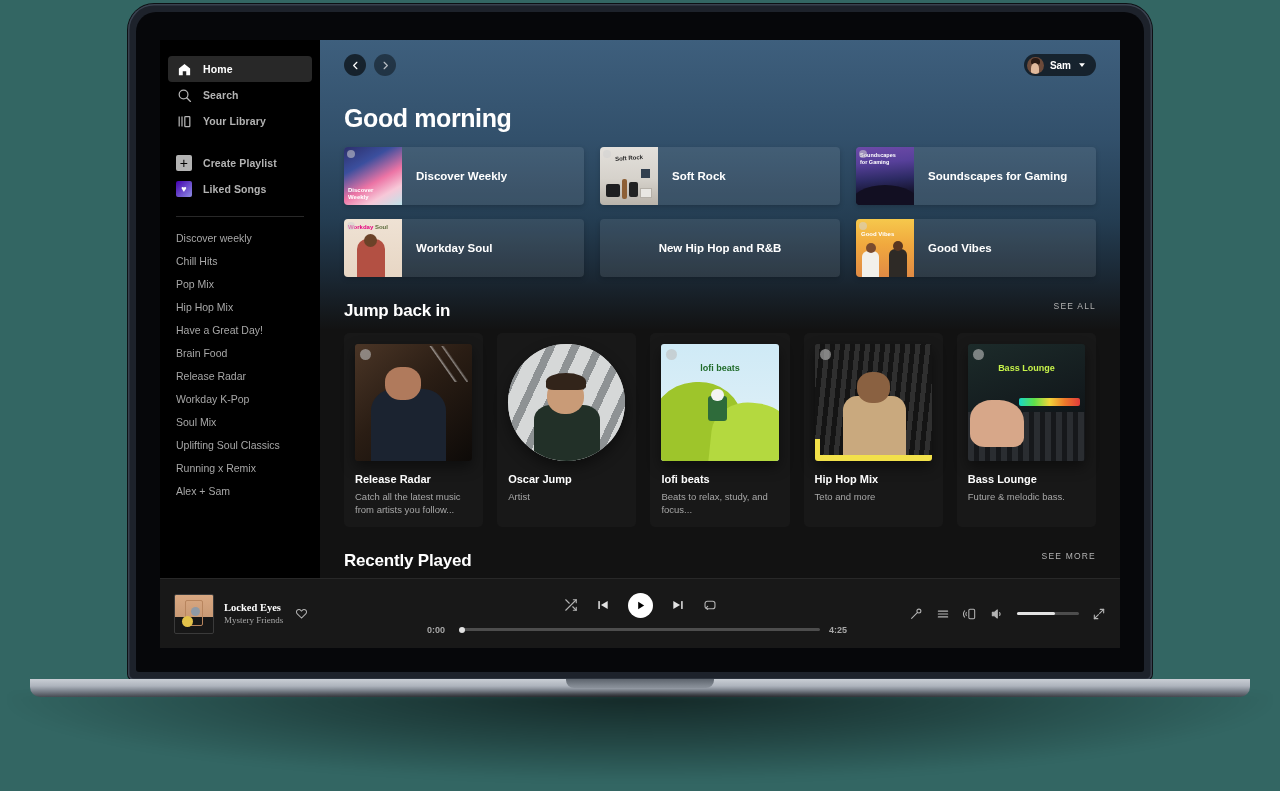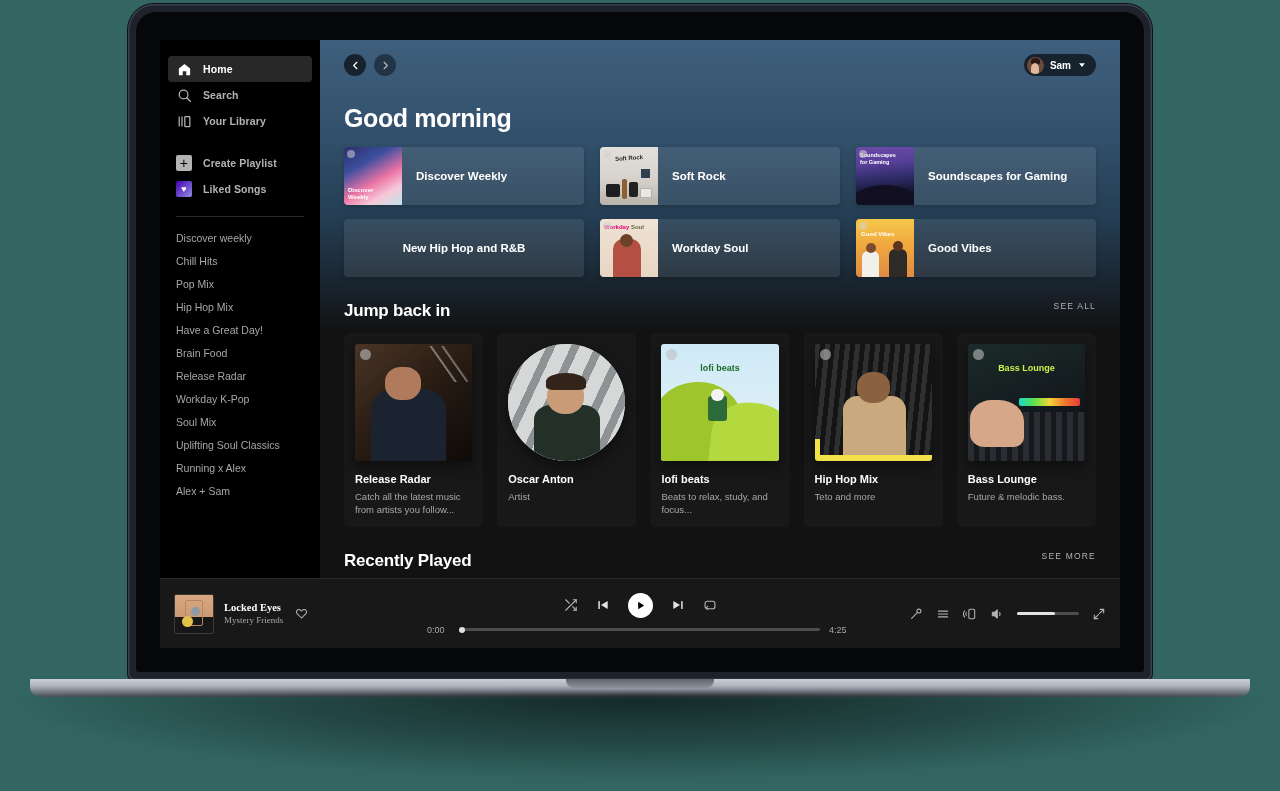--- a/index.html
+++ b/index.html
@@ -226,21 +226,21 @@
   .np-title { color: #fff; font-size: 10.5px; font-weight: bold; white-space: nowrap; }
   .np-artist { color: #a7a7a7; font-size: 9px; white-space: nowrap; margin-top: 2px; }
   .np-like { margin-left: 2px; }
 
   .player-center { position: absolute; left: 0; right: 0; display: flex; flex-direction: column; align-items: center; gap: 7px; pointer-events: none; }
   .player-center > * { pointer-events: auto; }
   .controls { display: flex; align-items: center; gap: 18px; }
   .ctrl { display: flex; align-items: center; justify-content: center; }
   .play-btn { width: 25px; height: 25px; border-radius: 50%; background: #fff; display: flex; align-items: center; justify-content: center; }
   .progress-row { display: flex; align-items: center; gap: 9px; }
-  .time { color: #a7a7a7; font-size: 9px; min-width: 24px; }
+  .time { color: #a7a7a7; font-size: 9px; min-width: 24px; font-weight: bold; }
   .bar-wrap { width: 360px; height: 4px; display: flex; align-items: center; }
   .bar-track { width: 100%; height: 3px; background: #4d4d4d; border-radius: 2px; position: relative; }
   .bar-dot { position: absolute; left: 0; top: 50%; transform: translate(-1px,-50%); width: 6px; height: 6px; border-radius: 50%; background: #e2e2e2; }
 
   .player-right { margin-left: auto; display: flex; align-items: center; gap: 13px; z-index: 2; }
   .vol-track { width: 62px; height: 3px; background: #4d4d4d; border-radius: 2px; position: relative; }
   .vol-fill { position: absolute; left: 0; top: 0; height: 100%; width: 62%; background: #e2e2e2; border-radius: 2px; }
 
   svg { display: block; }
 </style>
@@ -310,21 +310,21 @@
           <div class="playlist-item">Discover weekly</div>
           <div class="playlist-item">Chill Hits</div>
           <div class="playlist-item">Pop Mix</div>
           <div class="playlist-item">Hip Hop Mix</div>
           <div class="playlist-item">Have a Great Day!</div>
           <div class="playlist-item">Brain Food</div>
           <div class="playlist-item">Release Radar</div>
           <div class="playlist-item">Workday K-Pop</div>
           <div class="playlist-item">Soul Mix</div>
           <div class="playlist-item">Uplifting Soul Classics</div>
-          <div class="playlist-item">Running x Alex</div>
+          <div class="playlist-item">Running x Remix</div>
           <div class="playlist-item">Alex + Sam</div>
         </div>
       </aside>
 
       <main class="main">
         <div class="main-scroll">
           <div class="hero-bg"></div>
           <div class="main-content">
 
             <div class="topbar">
@@ -387,37 +387,37 @@
                 <div class="sc-art art-soundscapes">
                   <span class="sc-badge"></span>
                   <i class="hill"></i>
                   <span class="lbl">
                     <span>Soundscapes</span><br><span>for Gaming</span>
                   </span>
                 </div>
                 <div class="sc-title">Soundscapes for Gaming</div>
               </div>
 
-              <div class="shortcut noart">
-                <div class="sc-title">New Hip Hop and R&amp;B</div>
-              </div>
-
               <div class="shortcut">
                 <div class="sc-art art-workday">
                   <span class="sc-badge"></span>
                   <span class="lbl">
                     <span class="p">Workday</span>
                     <span class="g">Soul</span>
                   </span>
                   <i class="person"></i>
                   <i class="head"></i>
                 </div>
                 <div class="sc-title">Workday Soul</div>
               </div>
 
+              <div class="shortcut noart">
+                <div class="sc-title">New Hip Hop and R&amp;B</div>
+              </div>
+
               <div class="shortcut">
                 <div class="sc-art art-goodvibes">
                   <span class="sc-badge"></span>
                   <span class="lbl">Good Vibes</span>
                   <i class="p1"></i>
                   <i class="p2"></i>
                   <i class="h1d"></i>
                   <i class="h2d"></i>
                 </div>
                 <div class="sc-title">Good Vibes</div>
@@ -443,21 +443,21 @@
                 <div class="card-sub">Catch all the latest music from artists you follow...</div>
               </div>
 
               <div class="card">
                 <div class="card-art round art-oscar">
                   <i class="stripe"></i>
                   <i class="fig"></i>
                   <i class="fhead"></i>
                   <i class="hair"></i>
                 </div>
-                <div class="card-title">Oscar Anton</div>
+                <div class="card-title">Oscar Jump</div>
                 <div class="card-sub">Artist</div>
               </div>
 
               <div class="card">
                 <div class="card-art art-lofi">
                   <span class="card-badge"></span>
                   <i class="hillA"></i>
                   <i class="hillB"></i>
                   <span class="txt">lofi  beats</span>
                   <i class="skier"></i>

